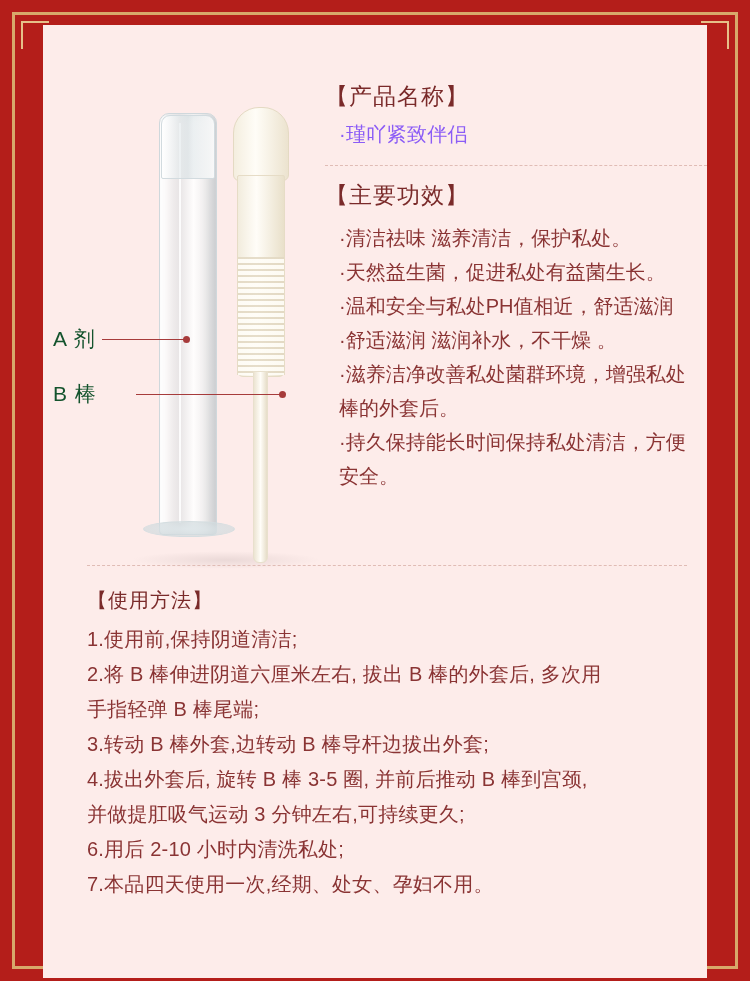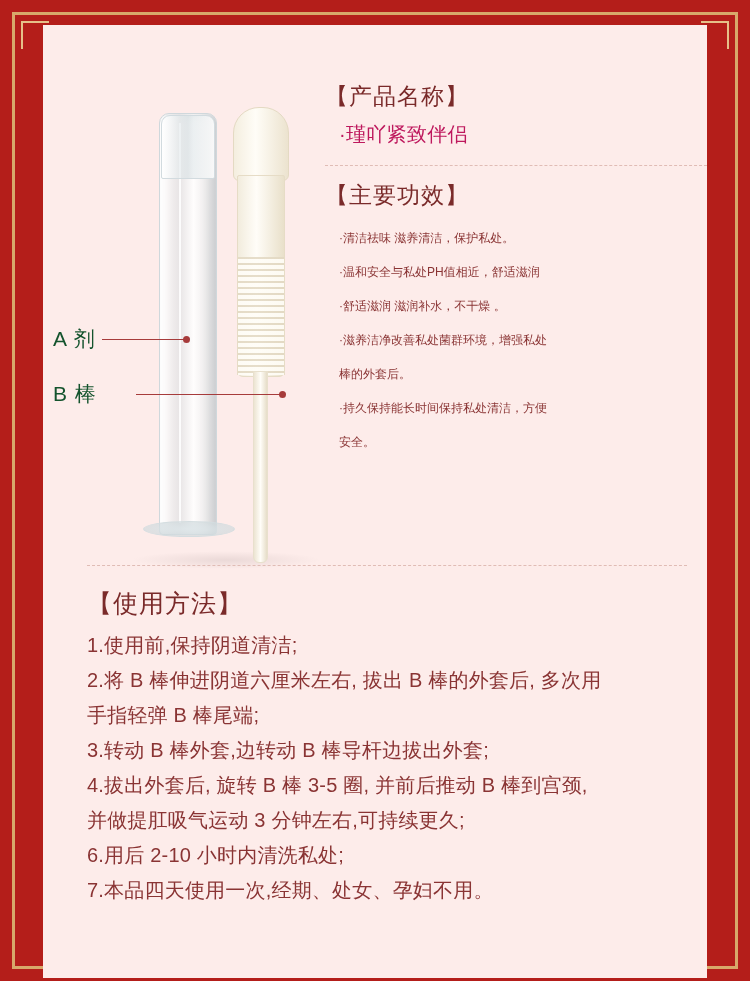--- a/index.html
+++ b/index.html
@@ -207,34 +207,34 @@
   }
   .sec-title {
     font-size: 23px;
     color: #7a2a2a;
     margin: 0 0 6px 0;
     letter-spacing: 1px;
   }
   .bullet-line {
     font-size: 20px;
     line-height: 33px;
-    color: #be185d;
+    color: #8b5cf6;
     padding-left: 14px;
     letter-spacing: 0.3px;
   }
   .divider-dots {
     border-top: 1px dashed #e0bcb5;
     margin: 14px 0 14px 0;
     height: 0;
   }
   .eff-list {
     margin-top: 10px;
   }
   .eff-item {
-    font-size: 12px;
+    font-size: 20px;
     line-height: 34px;
     color: #8a3434;
     padding-left: 14px;
     text-indent: 0;
   }
 
   
   .sep {
     position: absolute;
     left: 44px;
@@ -244,21 +244,21 @@
   }
 
   .usage {
     position: absolute;
     left: 44px;
     top: 562px;
     width: 620px;
     color: #8a3434;
   }
   .usage-title {
-    font-size: 25px;
+    font-size: 20px;
     color: #7a2a2a;
     letter-spacing: 1px;
     margin-bottom: 8px;
   }
   .usage-step {
     font-size: 20px;
     line-height: 35px;
     letter-spacing: 0.2px;
   }
 </style>
@@ -297,20 +297,21 @@
 
           <div class="info">
             <div class="sec-title">【产品名称】</div>
             <div class="bullet-line">·瑾吖紧致伴侣</div>
 
             <div class="divider-dots"></div>
 
             <div class="sec-title">【主要功效】</div>
             <div class="eff-list">
               <div class="eff-item">·清洁祛味 滋养清洁，保护私处。</div>
+              <div class="eff-item">·天然益生菌，促进私处有益菌生长。</div>
               <div class="eff-item">·温和安全与私处PH值相近，舒适滋润</div>
               <div class="eff-item">·舒适滋润 滋润补水，不干燥 。</div>
               <div class="eff-item">·滋养洁净改善私处菌群环境，增强私处</div>
               <div class="eff-item">棒的外套后。</div>
               <div class="eff-item">·持久保持能长时间保持私处清洁，方便</div>
               <div class="eff-item">安全。</div>
             </div>
           </div>
         </div>
 

